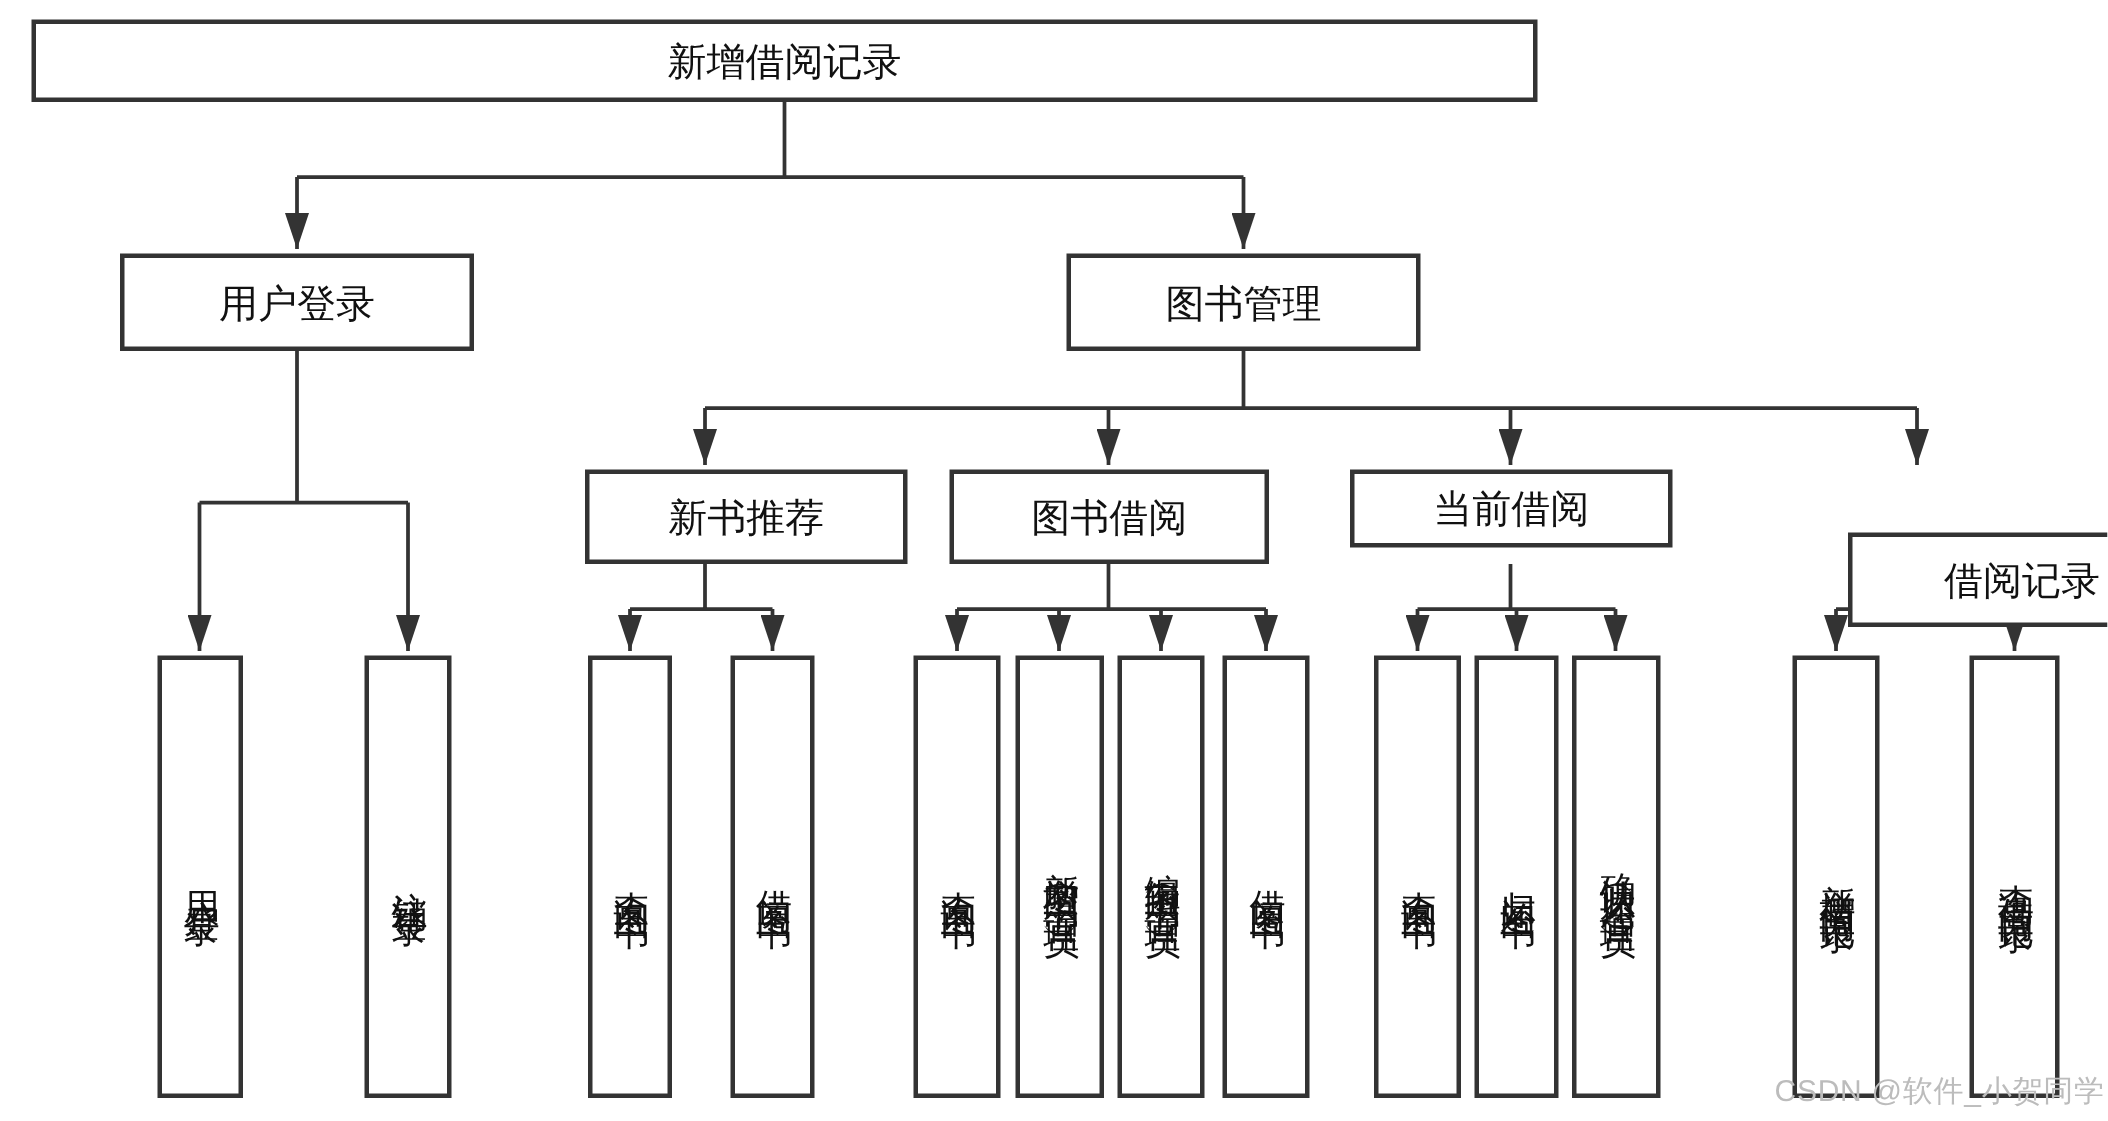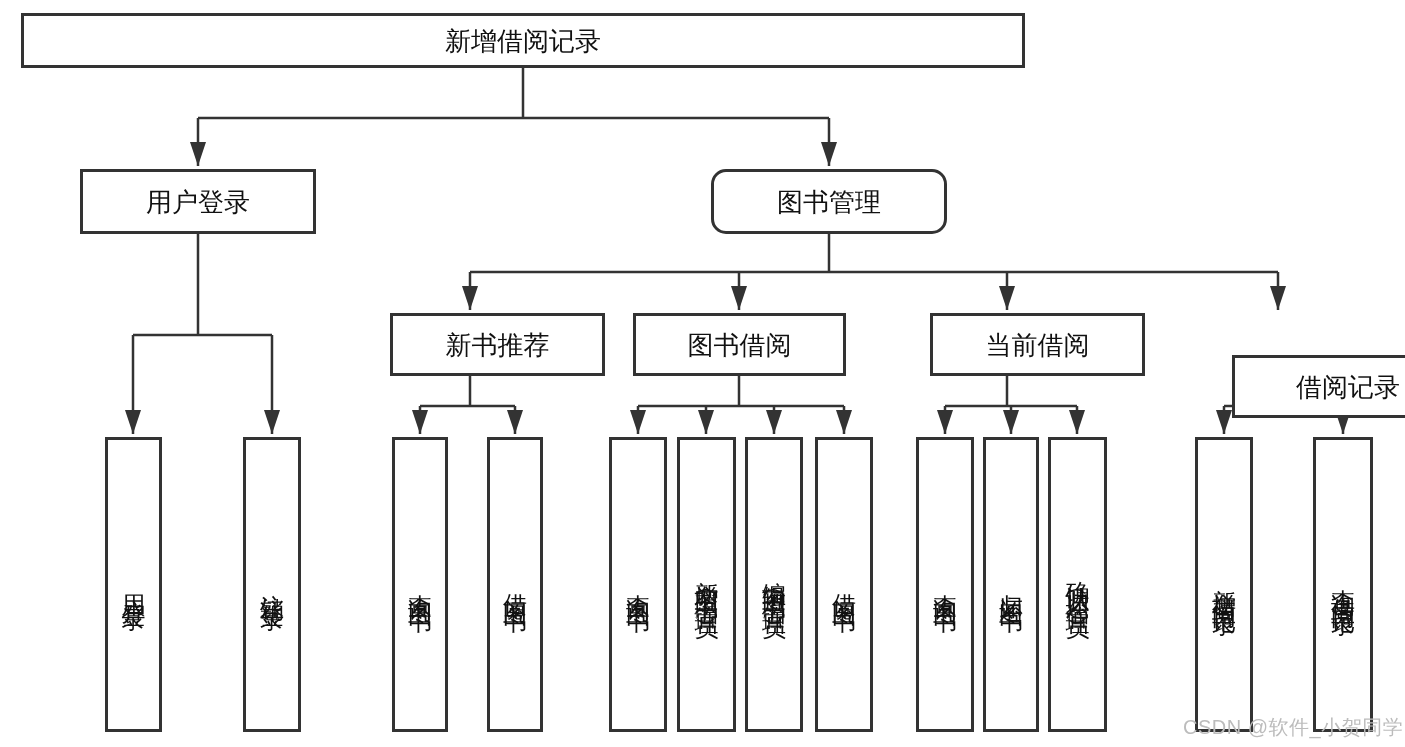--- a/index.html
+++ b/index.html
@@ -108,31 +108,31 @@
     </g>
   </svg>
 
   <div class="box" style="left:21px; top:13px; width:1004px; height:55px;">
     <span>新增借阅记录</span>
   </div>
 
   <div class="box" style="left:80px; top:169px; width:236px; height:65px;">
     <span>用户登录</span>
   </div>
-  <div class="box" style="left:711px; top:169px; width:236px; height:65px;border-radius:15px;">
+  <div class="box" style="left:711px; top:169px; width:236px; height:65px;">
     <span>图书管理</span>
   </div>
 
   <div class="box" style="left:362px; top:313px; width:215px; height:63px;margin-left:28px;">
     <span>新书推荐</span>
   </div>
   <div class="box" style="left:633px; top:313px; width:213px; height:63px;justify-content:center;">
     <span>图书借阅</span>
   </div>
-  <div class="box" style="left:900px; top:313px; width:215px; height:63px;margin-left:30px;">
+  <div class="box" style="left:900px; top:313px; width:215px; height:52px;">
     <span>当前借阅</span>
   </div>
   <div class="box" style="left:1232px; top:313px; width:232px; height:63px;margin-top:42px;">
     <span>借阅记录</span>
   </div>
 
   <div class="box vbox" style="left:105px; top:437px; width:57px; height:295px;">
     <span class="vlabel">用户登录</span>
   </div>
   <div class="box vbox" style="left:243px; top:437px; width:58px; height:295px;">

